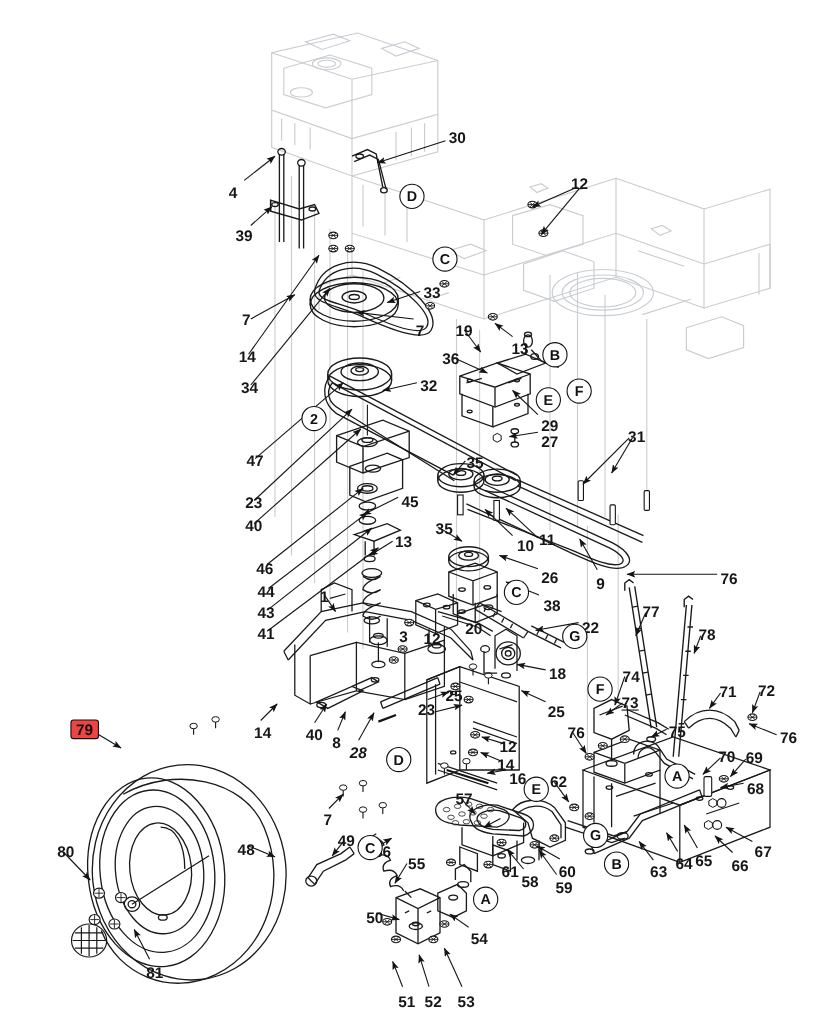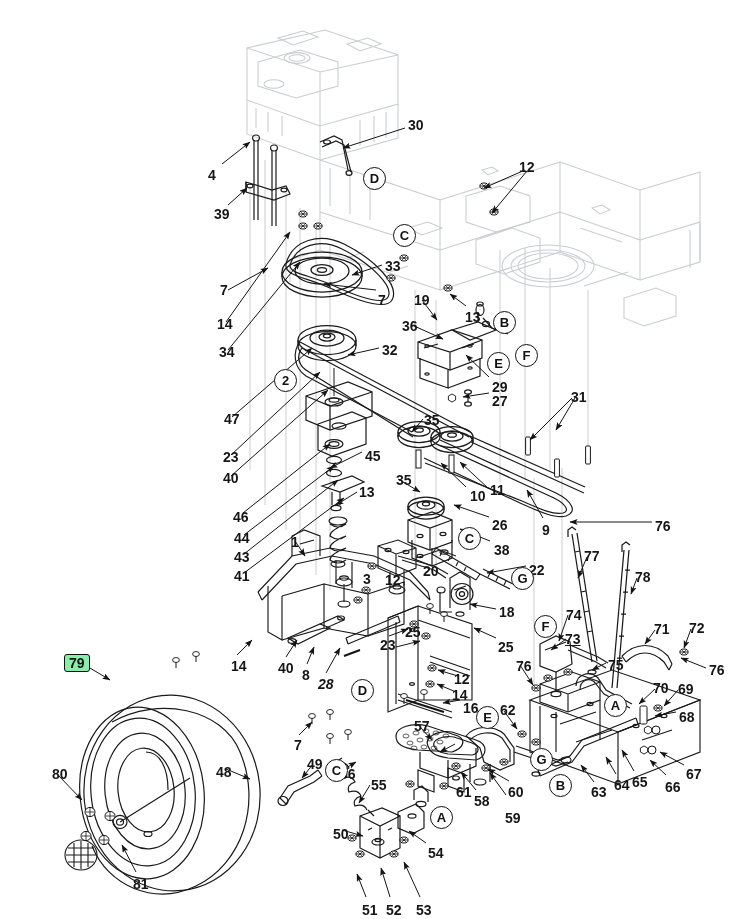--- a/index.html
+++ b/index.html
@@ -4,21 +4,21 @@
 <title>Parts Diagram</title>
 <style>
   html,body{margin:0;padding:0;background:#ffffff;}
   body{font-family:"Liberation Sans",sans-serif;}
   #page{position:relative;width:750px;height:919px;background:#fff;overflow:hidden;}
   #svgroot{position:absolute;left:0;top:0;width:750px;height:919px;}
   .callout{position:absolute;font-family:"Liberation Sans",sans-serif;font-size:14px;font-weight:700;color:#161616;white-space:nowrap;line-height:1;}
   .circ{position:absolute;width:21px;height:21px;border:1.3px solid #111;border-radius:50%;background:#fff;
         font-family:"Liberation Sans",sans-serif;font-size:13px;font-weight:700;color:#111;
         display:flex;align-items:center;justify-content:center;line-height:1;}
-  .boxed{position:absolute;border:1.2px solid #111;border-radius:3px;background:#86efac;padding:1px 4px;
+  .boxed{position:absolute;border:1.2px solid #111;border-radius:3px;background:#ef4444;padding:1px 4px;
          font-family:"Liberation Sans",sans-serif;font-size:14px;font-weight:700;color:#111;line-height:1;}
   #watermark{position:absolute;left:193px;top:589px;width:370px;height:40px;
       font-family:"Liberation Sans",sans-serif;font-size:33px;font-weight:400;color:#d8d8d8;
       letter-spacing:-0.4px;white-space:nowrap;pointer-events:none;}
 </style>
 </head>
 <body>
 
 <div id="page">
 
@@ -688,21 +688,21 @@
       <div class="callout" style="left: 307px; top: 757px;">49</div>
       <div class="callout" style="left: 340px; top: 767px;">56</div>
       <div class="callout" style="left: 371px; top: 778px;">55</div>
       <div class="callout" style="left: 591px; top: 785px;">63</div>
       <div class="callout" style="left: 614px; top: 778px;">64</div>
       <div class="callout" style="left: 632px; top: 775px;">65</div>
       <div class="callout" style="left: 216px; top: 765px;">48</div>
       <div class="callout" style="left: 52px; top: 767px;">80</div>
       <div class="callout" style="left: 508px; top: 785px;">60</div>
       <div class="callout" style="left: 474px; top: 794px;">58</div>
-      <div class="callout" style="left: 505px; top: 800px; margin-top: 11px;">59</div>
+      <div class="callout" style="left: 505px; top: 800px;">59</div>
       <div class="callout" style="left: 333px; top: 827px;">50</div>
       <div class="callout" style="left: 428px; top: 846px;">54</div>
       <div class="callout" style="left: 133px; top: 877px;">81</div>
       <div class="callout" style="left: 362px; top: 903px;">51</div>
       <div class="callout" style="left: 386px; top: 903px;">52</div>
       <div class="callout" style="left: 416px; top: 903px;">53</div>
     </div>
 
   <div id="ref-layer">
       <div class="circ" style="left: 363px; top: 167px;">D</div>

